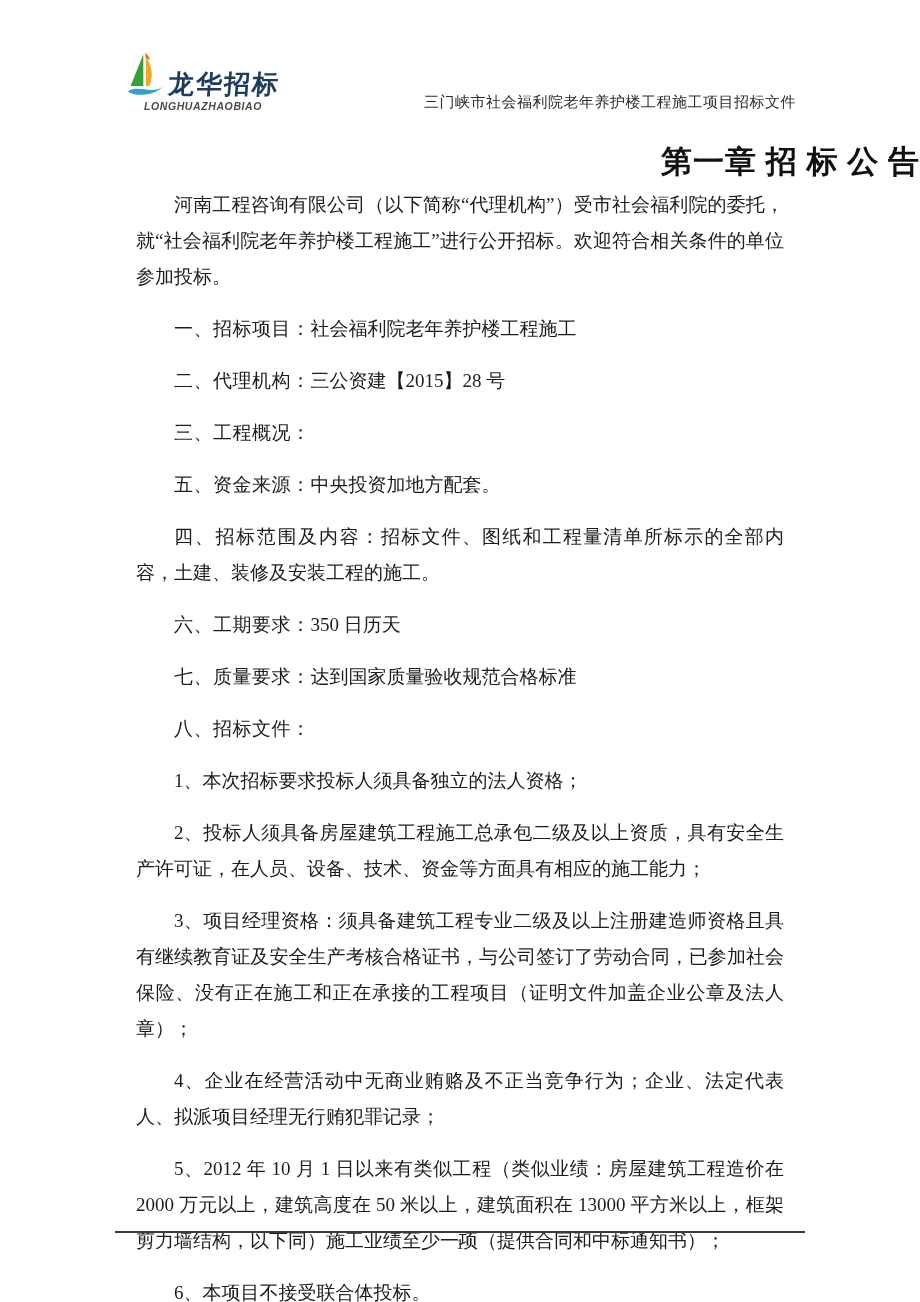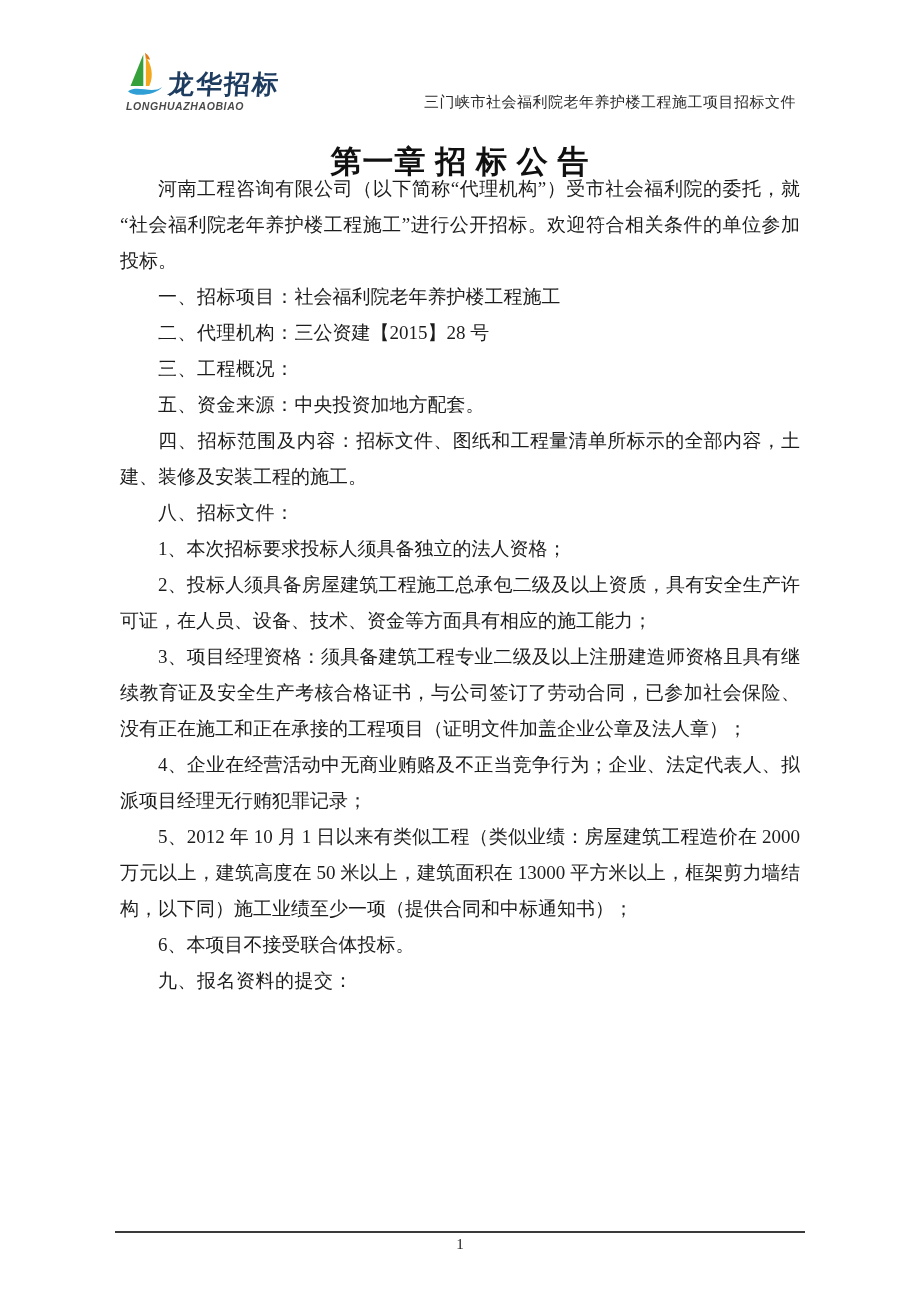--- a/index.html
+++ b/index.html
@@ -41,58 +41,59 @@
     transform: skewX(-4deg);
   }
   .logo-sub {
     margin-top: 2px;
     font-family: "Liberation Sans", sans-serif;
     font-style: italic;
     font-weight: 700;
     font-size: 10.5px;
     color: #4a4a4a;
     letter-spacing: 0.6px;
+    text-align: center;
   }
   .header-doc-title {
     position: absolute;
     top: 93px;
     right: 124px;
     font-size: 15px;
     color: #2b2b2b;
     letter-spacing: 0.5px;
     white-space: nowrap;
     text-align: center;
   }
 
   
   .main-title {
     position: absolute;
     top: 120px;
     left: 0;
     right: 0;
-    text-align: center;
+    text-align: right;
     font-size: 31px;
     font-weight: 700;
     color: #101010;
     letter-spacing: 1px;
   }
 
   
   .doc-body {
     position: absolute;
     top: 171px;
     left: 120px;
     width: 680px;
     font-size: 19px;
     line-height: 36px;
     text-align: justify;
     color: #1c1c1c;
   }
   .doc-body p {
-    margin: 0;
+    margin: 16px;
     padding: 0;
     text-indent: 2em;
   }
   .lbl {
     font-weight: 400;
     font-family: "Liberation Sans", sans-serif;
     letter-spacing: 0.5px;
   }
 
   
@@ -135,20 +136,22 @@
 
   <h1 class="main-title">第一章 招 标 公 告</h1>
 
   <div class="doc-body">
     <p><b class="lbl"></b><span>河南工程咨询有限公司（以下简称“代理机构”）受市社会福利院的委托，就“社会福利院老年养护楼工程施工”进行公开招标。欢迎符合相关条件的单位参加投标。</span></p>
     <p><b class="lbl">一、招标项目：</b><span>社会福利院老年养护楼工程施工</span></p>
     <p><b class="lbl">二、代理机构：</b><span>三公资建【2015】28 号</span></p>
     <p><b class="lbl">三、工程概况：</b><span></span></p>
     <p><b class="lbl">五、资金来源：</b><span>中央投资加地方配套。</span></p>
     <p><b class="lbl">四、招标范围及内容：</b><span>招标文件、图纸和工程量清单所标示的全部内容，土建、装修及安装工程的施工。</span></p>
+    <p><b class="lbl">六、工期要求：</b><span>350 日历天</span></p>
+    <p><b class="lbl">七、质量要求：</b><span>达到国家质量验收规范合格标准</span></p>
     <p><b class="lbl">八、招标文件：</b><span></span></p>
     <p><b class="lbl"></b><span>1、本次招标要求投标人须具备独立的法人资格；</span></p>
     <p><b class="lbl"></b><span>2、投标人须具备房屋建筑工程施工总承包二级及以上资质，具有安全生产许可证，在人员、设备、技术、资金等方面具有相应的施工能力；</span></p>
     <p><b class="lbl"></b><span>3、项目经理资格：须具备建筑工程专业二级及以上注册建造师资格且具有继续教育证及安全生产考核合格证书，与公司签订了劳动合同，已参加社会保险、没有正在施工和正在承接的工程项目（证明文件加盖企业公章及法人章）；</span></p>
     <p><b class="lbl"></b><span>4、企业在经营活动中无商业贿赂及不正当竞争行为；企业、法定代表人、拟派项目经理无行贿犯罪记录；</span></p>
     <p><b class="lbl"></b><span>5、2012 年 10 月 1 日以来有类似工程（类似业绩：房屋建筑工程造价在 2000 万元以上，建筑高度在 50 米以上，建筑面积在 13000 平方米以上，框架剪力墙结构，以下同）施工业绩至少一项（提供合同和中标通知书）；</span></p>
     <p><b class="lbl"></b><span>6、本项目不接受联合体投标。</span></p>
     <p><b class="lbl">九、报名资料的提交：</b><span></span></p>
   </div>
 

